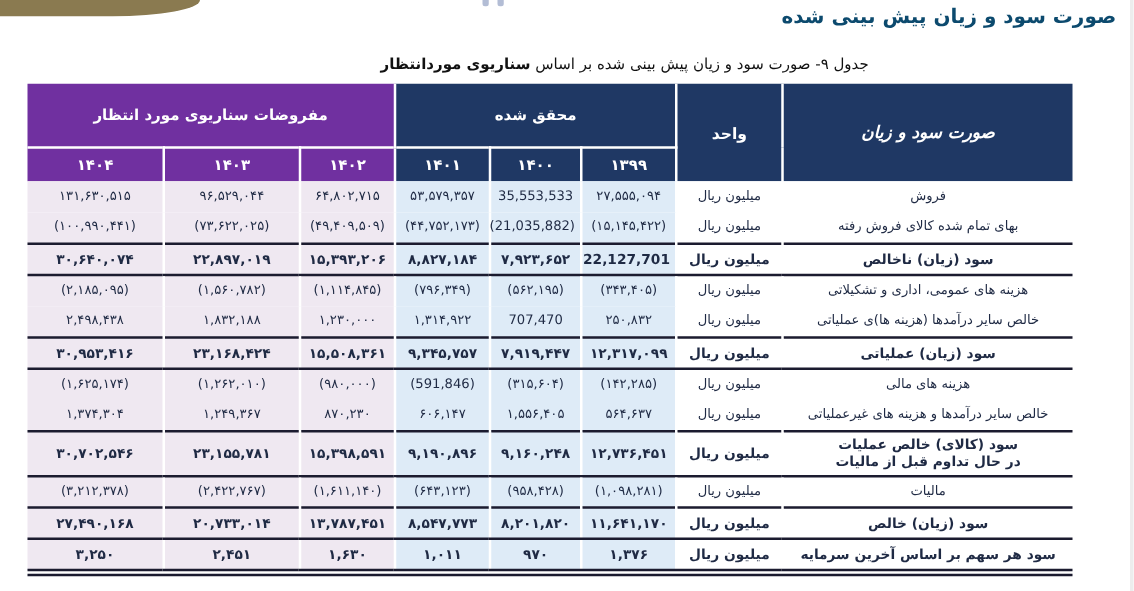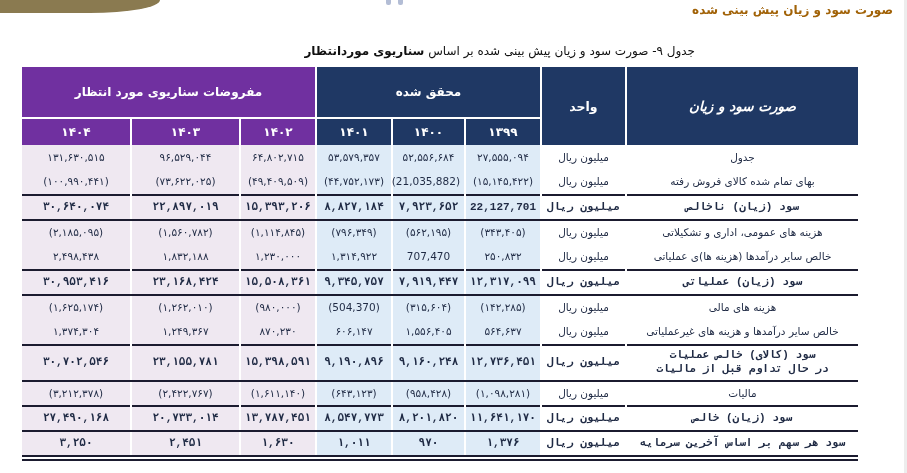--- a/index.html
+++ b/index.html
@@ -13,21 +13,21 @@
     direction:rtl;
   }
   .edge-right{position:absolute; right:0; top:0; width:3px; height:100%; background:#ededed;}
   .ribbon{
     position:absolute; left:0; top:0; width:160px; height:13px;
     background:var(--ribbon); border-bottom-right-radius:70px 13px;
   }
   .cut-glyphs{position:absolute; left:386px; top:0; height:6px; display:flex; gap:7px;}
   .cut-glyphs span{display:block; width:5px; height:5px; background:#9aa7c7; opacity:.75; border-radius:0 0 2px 2px;}
   .doc-title{
-    position:absolute; top:3px; right:14px; font-size:12px; font-weight:bold; color:#a16207;
+    position:absolute; top:3px; right:14px; font-size:16px; font-weight:bold; color:#0c4a6e;
   }
   .table-caption{
     position:absolute; top:44px; right:212px; font-size:12px; color:#111; white-space:nowrap;
   }
   .table-caption .cap-bold{font-weight:bold;}
   .tablewrap{
     position:absolute; top:67px; left:22px; width:836px;
     border-bottom:2px solid var(--line); padding-bottom:2px;
   }
   table{border-collapse:collapse; table-layout:fixed; width:836px;}
@@ -42,21 +42,21 @@
   th.h-statement{font-size:13.5px;font-style:italic;}
   th.h-unit{font-size:12.5px;}
   th.h-group{font-size:12px;}
   tbody tr{height:25px;}
   tbody tr.tall{height:36px;}
   tbody td{font-size:10.5px; text-align:center; line-height:1.25;}
   td.label{background:#ffffff; white-space:pre-line; padding:1px 10px;}
   td.unit{background:#ffffff;}
   td.num-r{background:var(--blue-bg);}
   td.num-f{background:var(--pink-bg);}
-  tr.bold td{font-weight:bold; font-size:11px; border-top:2px solid var(--line); border-bottom:2px solid var(--line);font-family:Liberation Mono, monospace;}
+  tr.bold td{font-weight:bold; font-size:11px; border-top:2px solid var(--line); border-bottom:2px solid var(--line);}
 </style>
 </head>
 <body>
 
 <div class="page">
   <div class="ribbon"></div>
   <div class="cut-glyphs">
       <span></span>
       <span></span>
     </div>
@@ -91,24 +91,24 @@
           <th class="h-navy">۱۳۹۹</th>
           <th class="h-navy">۱۴۰۰</th>
           <th class="h-navy">۱۴۰۱</th>
           <th class="h-purple">۱۴۰۲</th>
           <th class="h-purple">۱۴۰۳</th>
           <th class="h-purple">۱۴۰۴</th>
         </tr>
       </thead>
       <tbody>
         <tr>
-          <td class="label">جدول</td>
+          <td class="label">فروش</td>
           <td class="unit">میلیون ریال</td>
           <td class="num-r">۲۷,۵۵۵,۰۹۴</td>
-          <td class="num-r">۵۲,۵۵۶,۶۸۴</td>
+          <td class="num-r">35,553,533</td>
           <td class="num-r">۵۳,۵۷۹,۳۵۷</td>
           <td class="num-f">۶۴,۸۰۲,۷۱۵</td>
           <td class="num-f">۹۶,۵۲۹,۰۴۴</td>
           <td class="num-f">۱۳۱,۶۳۰,۵۱۵</td>
         </tr>
         <tr>
           <td class="label">بهای تمام شده کالای فروش رفته</td>
           <td class="unit">میلیون ریال</td>
           <td class="num-r">(۱۵,۱۴۵,۴۲۲)</td>
           <td class="num-r">(21,035,882)</td>
@@ -155,21 +155,21 @@
           <td class="num-r">۹,۳۴۵,۷۵۷</td>
           <td class="num-f">۱۵,۵۰۸,۳۶۱</td>
           <td class="num-f">۲۳,۱۶۸,۴۲۴</td>
           <td class="num-f">۳۰,۹۵۳,۴۱۶</td>
         </tr>
         <tr>
           <td class="label">هزینه های مالی</td>
           <td class="unit">میلیون ریال</td>
           <td class="num-r">(۱۴۲,۲۸۵)</td>
           <td class="num-r">(۳۱۵,۶۰۴)</td>
-          <td class="num-r">(504,370)</td>
+          <td class="num-r">(591,846)</td>
           <td class="num-f">(۹۸۰,۰۰۰)</td>
           <td class="num-f">(۱,۲۶۲,۰۱۰)</td>
           <td class="num-f">(۱,۶۲۵,۱۷۴)</td>
         </tr>
         <tr>
           <td class="label">خالص سایر درآمدها و هزینه های غیرعملیاتی</td>
           <td class="unit">میلیون ریال</td>
           <td class="num-r">۵۶۴,۶۳۷</td>
           <td class="num-r">۱,۵۵۶,۴۰۵</td>
           <td class="num-r">۶۰۶,۱۴۷</td>

